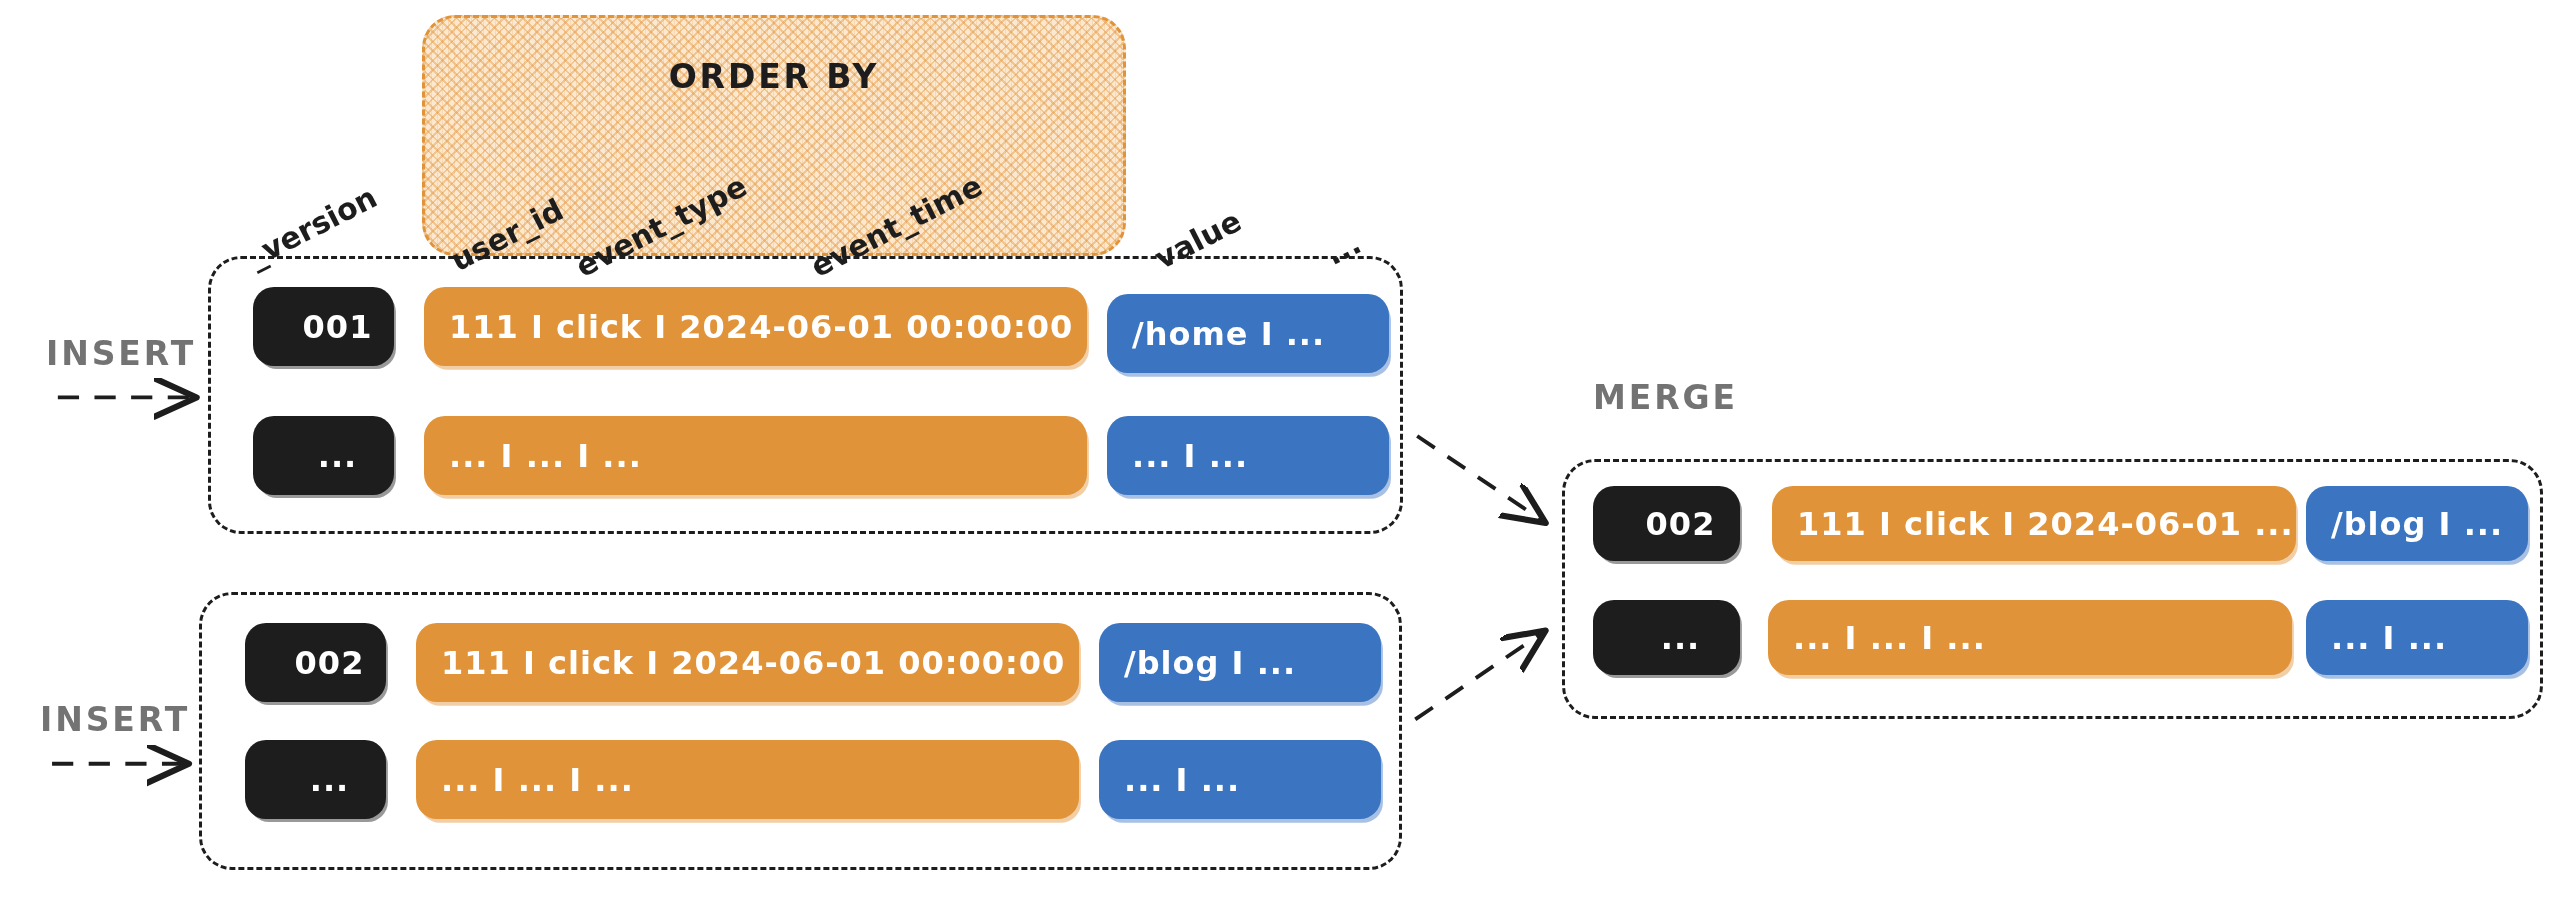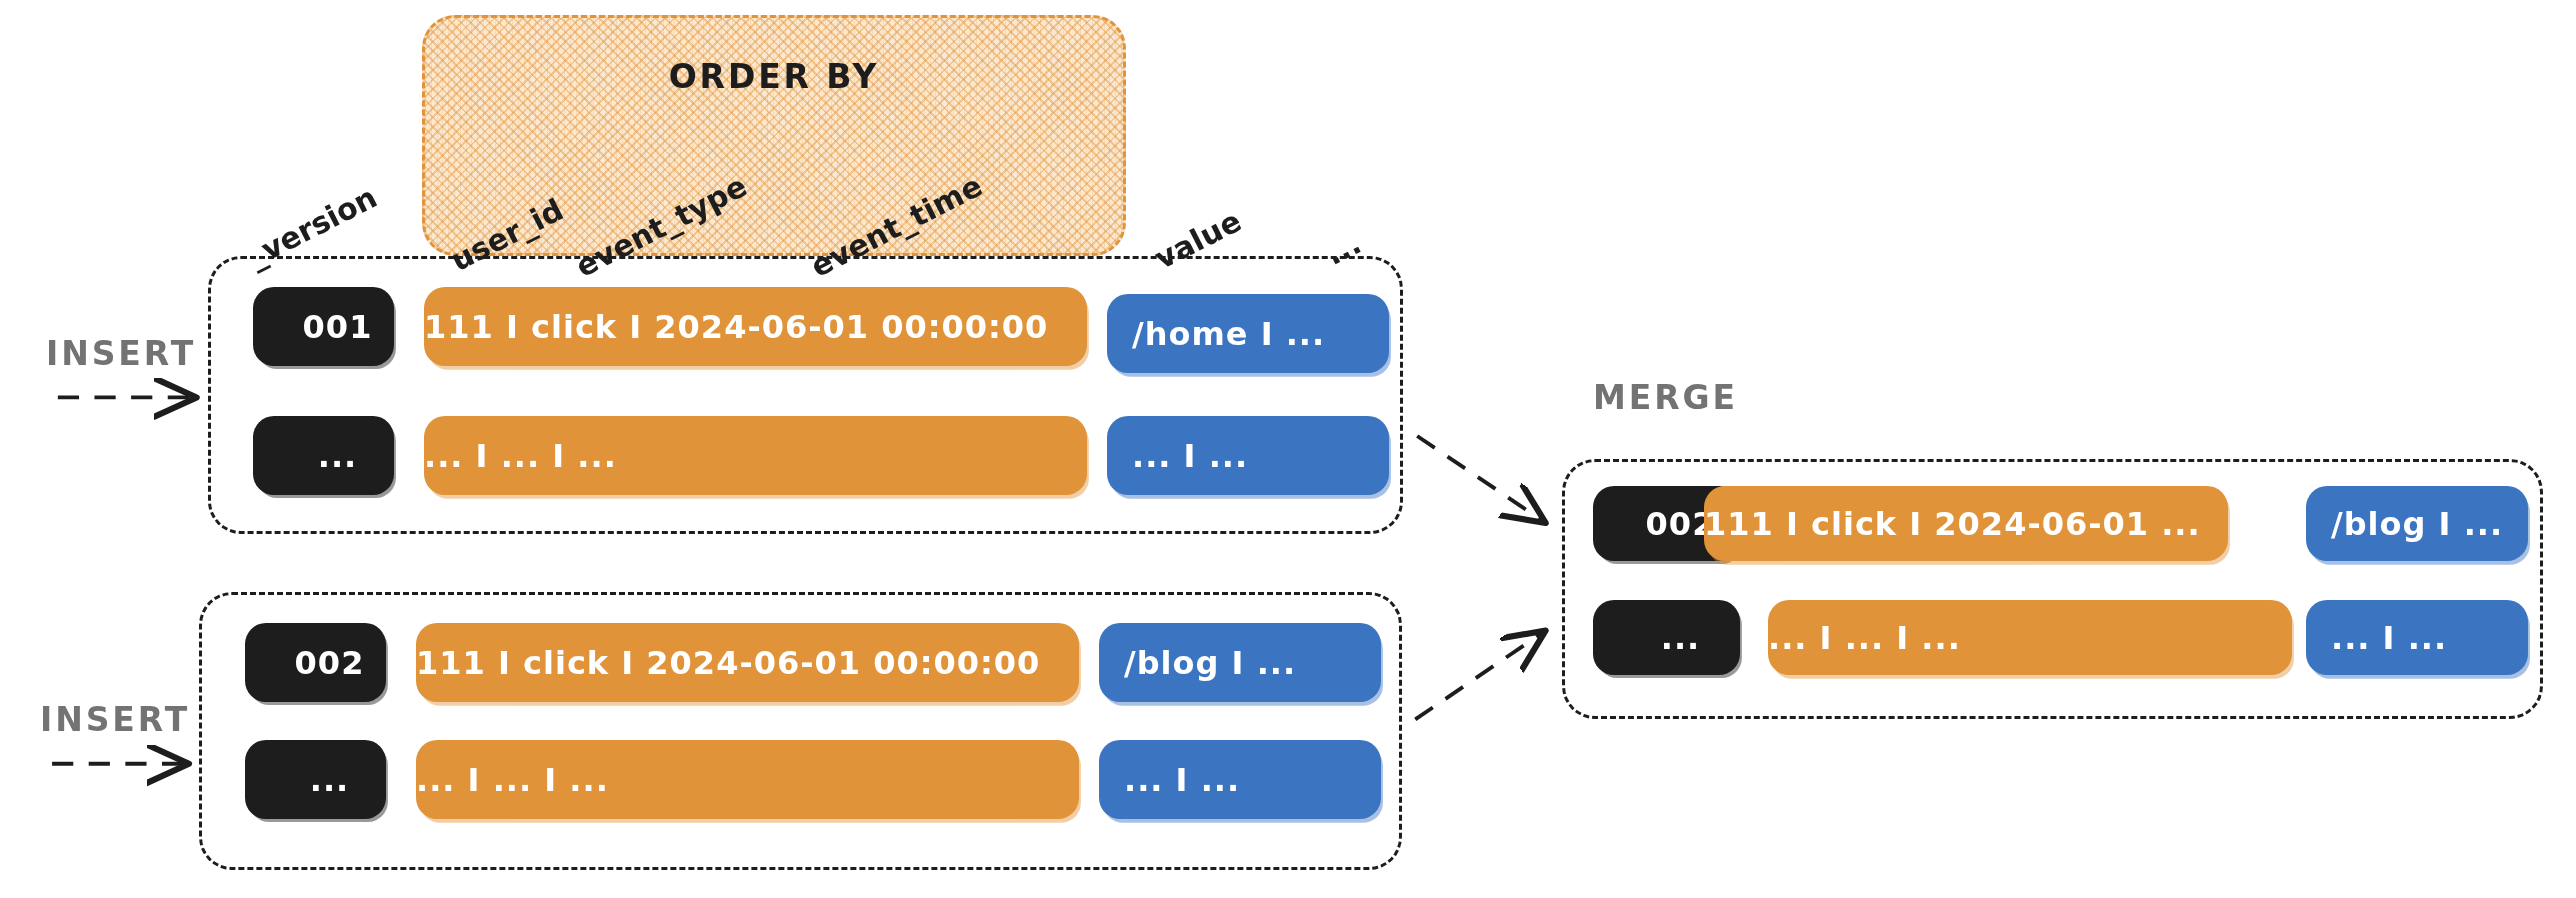--- a/index.html
+++ b/index.html
@@ -83,20 +83,21 @@
   .pill.dark {
     background: #1d1d1d;
     border-radius: 21px;
     justify-content: center;
     box-shadow: 2.9px 3.9px 0 -1px rgba(29,29,29,.45);
     padding-left: 28px;
   }
   .pill.orange {
     background: #E09338;
     border-radius: 21px;
+    padding-left: 25px;
     box-shadow: 2.9px 4.8px 0 -1px rgba(224,147,56,.45);
   }
   .pill.blue {
     background: #3B74C0;
     border-radius: 21px;
     padding-left: 25px;
     box-shadow: 2.9px 4.8px 0 -1px rgba(59,116,192,.45);
   }
 
   
@@ -162,21 +163,21 @@
 
   <div class="pill dark" style="left:245px; top:740px; width:141px; height:79px;">...</div>
   <div class="pill orange" style="left:416px; top:740px; width:663px; height:79px;">...    I   ...     I ...</div>
   <div class="pill blue" style="left:1099px; top:740px; width:282px; height:79px;">...     I  ...</div>
 
   <div class="side-label" style="left:1593px; top:378px;">MERGE</div>
 
   <div class="sketch-box" style="left:1562px; top:459px; width:981px; height:260px;"></div>
 
   <div class="pill dark" style="left:1593px; top:486px; width:147px; height:75px;">002</div>
-  <div class="pill orange" style="left:1704px; top:486px; width:524px; height:75px;">111   I   click   I 2024-06-01 ...</div>
+  <div class="pill orange" style="left:1772px; top:486px; width:524px; height:75px;">111   I   click   I 2024-06-01 ...</div>
   <div class="pill blue" style="left:2306px; top:486px; width:222px; height:75px;">/blog  I ...</div>
 
   <div class="pill dark" style="left:1593px; top:600px; width:147px; height:75px;">...</div>
   <div class="pill orange" style="left:1768px; top:600px; width:524px; height:75px;">...    I   ...      I ...</div>
   <div class="pill blue" style="left:2306px; top:600px; width:222px; height:75px;">...     I  ...</div>
 
   <svg id="arrows" viewBox="0 0 2672 932">
     <defs>
       <marker id="ah" markerWidth="14" markerHeight="14" refX="10" refY="5" orient="auto" markerUnits="strokeWidth">
         <path d="M0,0 L11,5 L0,10" fill="none" stroke="#1d1d1d" stroke-width="1.6" stroke-linecap="round" stroke-linejoin="round"></path>

